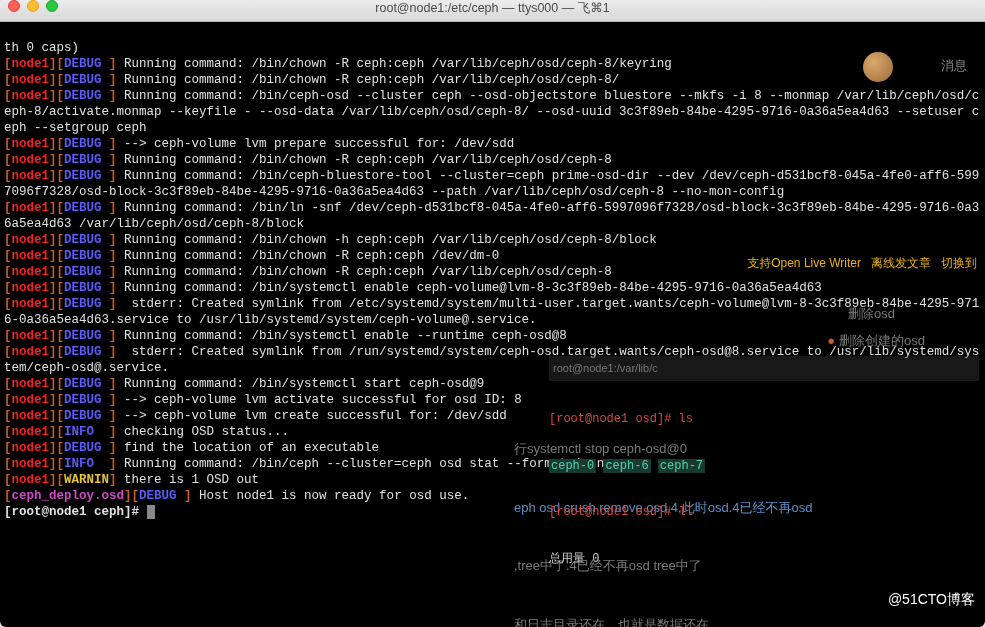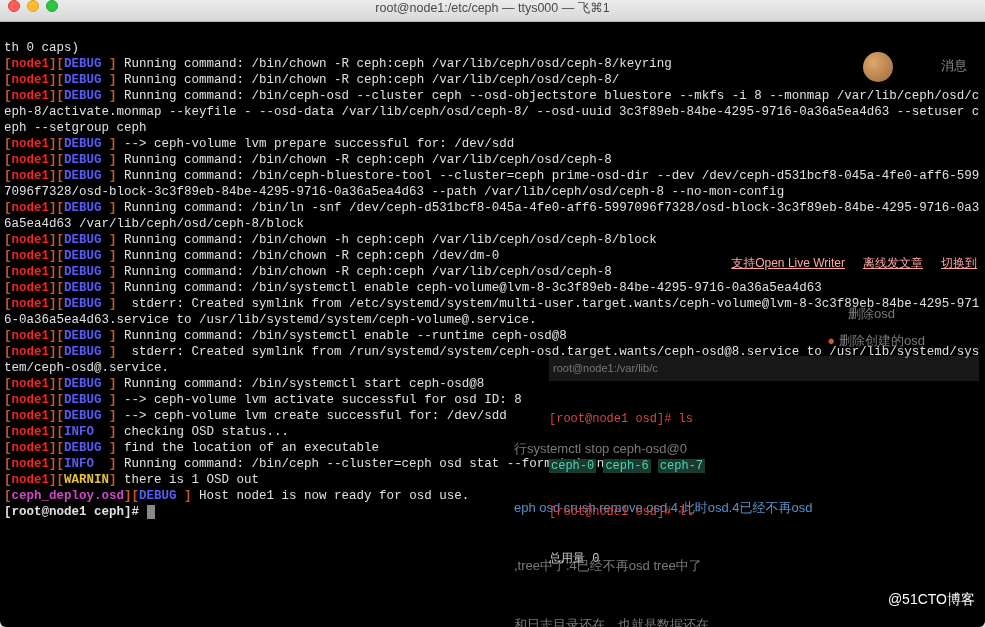--- a/index.html
+++ b/index.html
@@ -92,26 +92,25 @@
     }
     .ghost1 { top: 284px; right: 90px; }
     .ghost1b { top: 311px; right: 60px; display:flex; align-items:center; gap:4px;}
     .ghost2 { top: 378px; left: 514px; width:460px; line-height:1.5;}
     .ghost2 .lnk { color: #5a90c8;}
     .ghost-tab {
       position: absolute;
       top: 234px;
       right: 8px;
       display: flex;
-      gap: 18px;
+      gap: 10px;
       font-family: "PingFang SC", sans-serif;
       font-size: 12px;
-      color: #fca5a5;
+      color: #eab308;
       pointer-events: none;
-      text-decoration: underline;
     }
     .ghost-term {
       position: absolute;
       right: 6px;
       bottom: 28px;
       width: 430px;
       font-size: 12px;
       pointer-events: none;
       line-height: 1.3;
     }
@@ -160,21 +159,21 @@
 <span class="orange">[</span><span class="red">node1</span><span class="orange">][</span><span class="blue">DEBUG</span><span class="orange"> ] </span><span>Running command: /bin/chown -R ceph:ceph /var/lib/ceph/osd/ceph-8</span>
 <span class="orange">[</span><span class="red">node1</span><span class="orange">][</span><span class="blue">DEBUG</span><span class="orange"> ] </span><span>Running command: /bin/ceph-bluestore-tool --cluster=ceph prime-osd-dir --dev /dev/ceph-d531bcf8-045a-4fe0-aff6-5997096f7328/osd-block-3c3f89eb-84be-4295-9716-0a36a5ea4d63 --path /var/lib/ceph/osd/ceph-8 --no-mon-config</span>
 <span class="orange">[</span><span class="red">node1</span><span class="orange">][</span><span class="blue">DEBUG</span><span class="orange"> ] </span><span>Running command: /bin/ln -snf /dev/ceph-d531bcf8-045a-4fe0-aff6-5997096f7328/osd-block-3c3f89eb-84be-4295-9716-0a36a5ea4d63 /var/lib/ceph/osd/ceph-8/block</span>
 <span class="orange">[</span><span class="red">node1</span><span class="orange">][</span><span class="blue">DEBUG</span><span class="orange"> ] </span><span>Running command: /bin/chown -h ceph:ceph /var/lib/ceph/osd/ceph-8/block</span>
 <span class="orange">[</span><span class="red">node1</span><span class="orange">][</span><span class="blue">DEBUG</span><span class="orange"> ] </span><span>Running command: /bin/chown -R ceph:ceph /dev/dm-0</span>
 <span class="orange">[</span><span class="red">node1</span><span class="orange">][</span><span class="blue">DEBUG</span><span class="orange"> ] </span><span>Running command: /bin/chown -R ceph:ceph /var/lib/ceph/osd/ceph-8</span>
 <span class="orange">[</span><span class="red">node1</span><span class="orange">][</span><span class="blue">DEBUG</span><span class="orange"> ] </span><span>Running command: /bin/systemctl enable ceph-volume@lvm-8-3c3f89eb-84be-4295-9716-0a36a5ea4d63</span>
 <span class="orange">[</span><span class="red">node1</span><span class="orange">][</span><span class="blue">DEBUG</span><span class="orange"> ] </span><span> stderr: Created symlink from /etc/systemd/system/multi-user.target.wants/ceph-volume@lvm-8-3c3f89eb-84be-4295-9716-0a36a5ea4d63.service to /usr/lib/systemd/system/ceph-volume@.service.</span>
 <span class="orange">[</span><span class="red">node1</span><span class="orange">][</span><span class="blue">DEBUG</span><span class="orange"> ] </span><span>Running command: /bin/systemctl enable --runtime ceph-osd@8</span>
 <span class="orange">[</span><span class="red">node1</span><span class="orange">][</span><span class="blue">DEBUG</span><span class="orange"> ] </span><span> stderr: Created symlink from /run/systemd/system/ceph-osd.target.wants/ceph-osd@8.service to /usr/lib/systemd/system/ceph-osd@.service.</span>
-<span class="orange">[</span><span class="red">node1</span><span class="orange">][</span><span class="blue">DEBUG</span><span class="orange"> ] </span><span>Running command: /bin/systemctl start ceph-osd@8</span>
+<span class="orange">[</span><span class="red">node1</span><span class="orange">][</span><span class="blue">DEBUG</span><span class="orange"> ] </span><span>Running command: /bin/systemctl start ceph-osd@9</span>
 <span class="orange">[</span><span class="red">node1</span><span class="orange">][</span><span class="blue">DEBUG</span><span class="orange"> ] </span><span>--&gt; ceph-volume lvm activate successful for osd ID: 8</span>
 <span class="orange">[</span><span class="red">node1</span><span class="orange">][</span><span class="blue">DEBUG</span><span class="orange"> ] </span><span>--&gt; ceph-volume lvm create successful for: /dev/sdd</span>
 <span class="orange">[</span><span class="red">node1</span><span class="orange">][</span><span class="blue">INFO</span><span class="orange">  ] </span><span>checking OSD status...</span>
 <span class="orange">[</span><span class="red">node1</span><span class="orange">][</span><span class="blue">DEBUG</span><span class="orange"> ] </span><span>find the location of an executable</span>
 <span class="orange">[</span><span class="red">node1</span><span class="orange">][</span><span class="blue">INFO</span><span class="orange">  ] </span><span>Running command: /bin/ceph --cluster=ceph osd stat --format=json</span>
 <span class="orange">[</span><span class="red">node1</span><span class="orange">][</span><span class="yellow">WARNIN</span><span class="orange">] </span><span>there is 1 OSD out</span>
 <span class="orange">[</span><span class="magenta">ceph_deploy.osd</span><span class="orange">][</span><span class="blue">DEBUG</span><span class="orange"> ] </span><span>Host node1 is now ready for osd use.</span>
 <span class="white bold">[root@node1 ceph]# </span><span class="cursor"></span>
 
     

